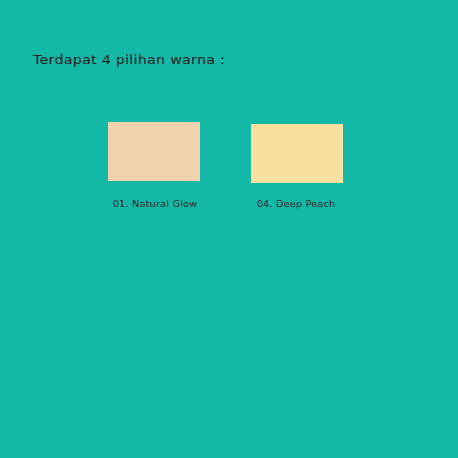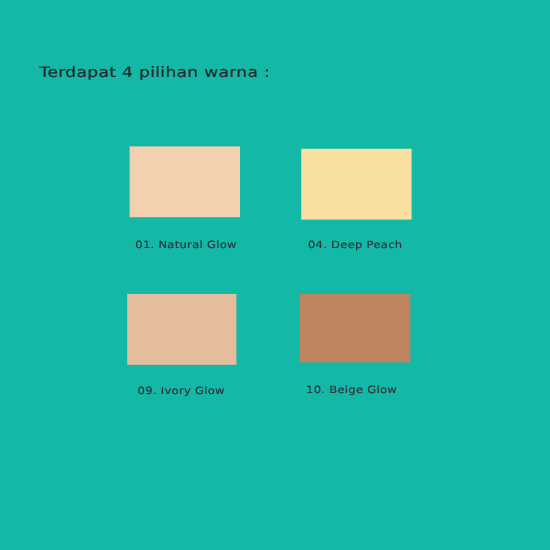--- a/index.html
+++ b/index.html
@@ -69,22 +69,14 @@
   <div class="heading" style="color: rgb(39, 39, 39);">Terdapat 4 pilihan warna :</div>
   <div class="swatch-grid">
       <div class="swatch-cell" style="left: 108px; top: 122px; width: 116px; height: 87px;">
         <div class="swatch-chip" style="left: 0px; top: 0px; width: 92px; height: 59px; background: rgb(242, 209, 175);"></div>
         <div class="swatch-label" style="left: 47px; top: 78px; color: rgb(47, 50, 54);">01. Natural Glow</div>
       </div>
       <div class="swatch-cell" style="left: 251px; top: 124px; width: 108px; height: 85px;">
         <div class="swatch-chip" style="left: 0px; top: 0px; width: 92px; height: 59px; background: rgb(249, 224, 160);"></div>
         <div class="swatch-label" style="left: 45px; top: 76px; color: rgb(47, 50, 54);">04. Deep Peach</div>
       </div>
-      <div class="swatch-cell" style="left: 106px; top: 245px; width: 91px; height: 86px;">
-        <div class="swatch-chip" style="left: 0px; top: 0px; width: 91px; height: 59px; background: rgb(229, 189, 157);"></div>
-        <div class="swatch-label" style="left: 45px; top: 77px; color: rgb(47, 50, 54);">09. Ivory Glow</div>
-      </div>
-      <div class="swatch-cell" style="left: 250px; top: 245px; width: 92px; height: 85px;">
-        <div class="swatch-chip" style="left: 0px; top: 0px; width: 92px; height: 57px; background: rgb(189, 133, 96);"></div>
-        <div class="swatch-label" style="left: 43px; top: 76px; color: rgb(47, 50, 54);">10. Beige Glow</div>
-      </div>
     </div>
 </div>
 
 </body></html>

